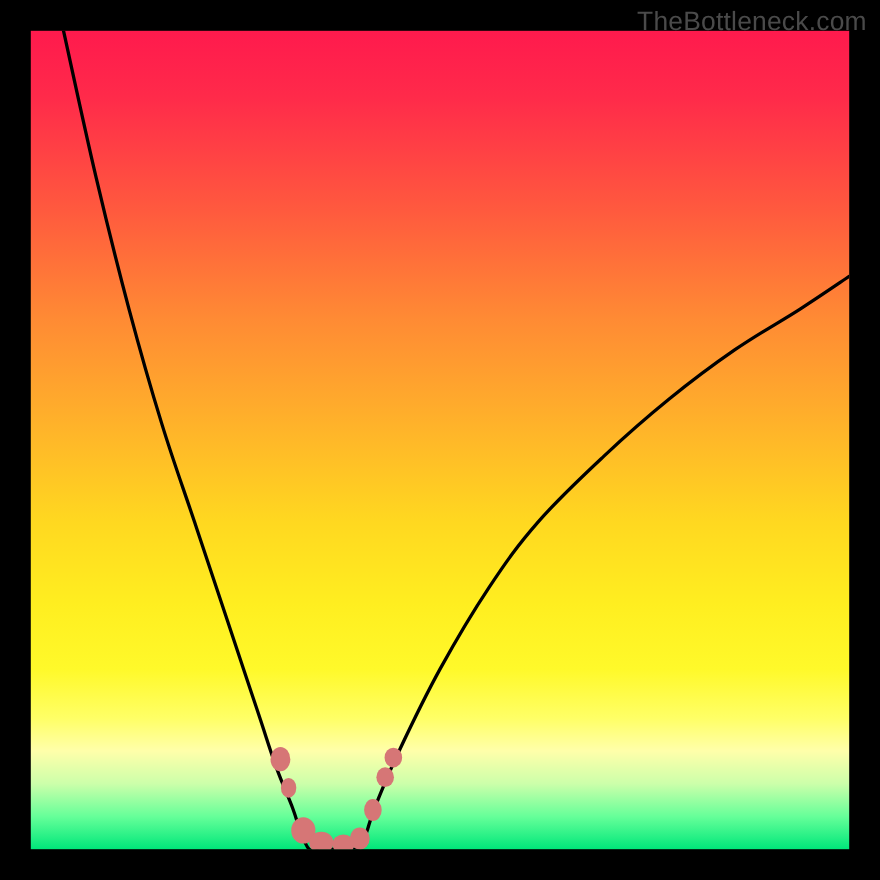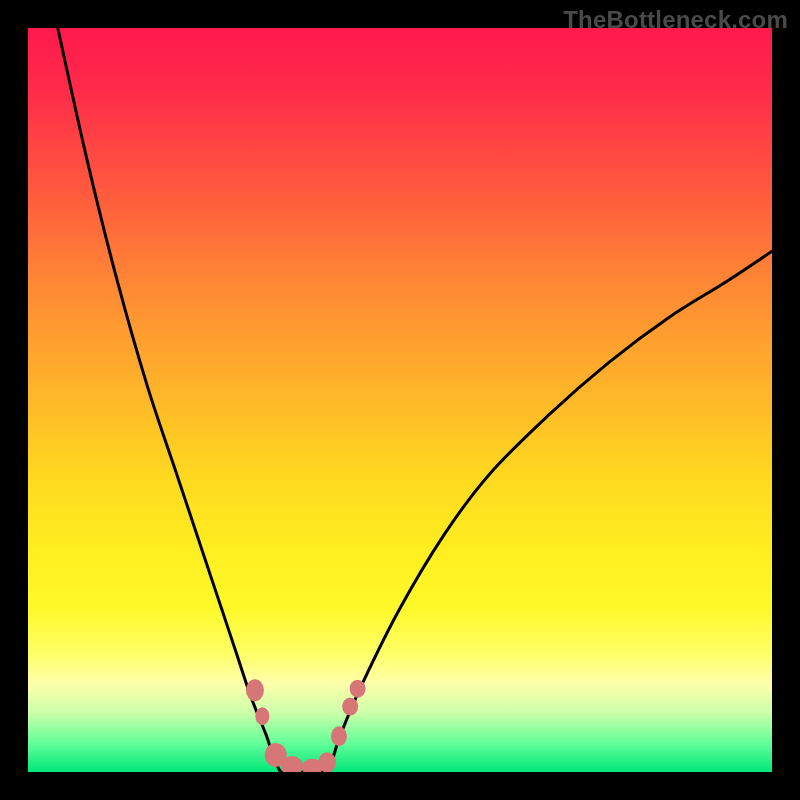--- a/index.html
+++ b/index.html
@@ -30,21 +30,21 @@
       #ccffaa 92%,
       #66ff99 96%,
       #00e77a 100%);
   }
   .watermark {
     position: absolute;
     top: 6px;
     right: 12px;
     font-family: Arial, Helvetica, sans-serif;
     font-size: 24px;
-    font-weight: 700;
+    font-weight: 400;
     color: #4a4a4a;
     letter-spacing: 0.2px;
   }
   svg.curves {
     position: absolute;
     left: 0; top: 0;
     width: 100%; height: 100%;
   }
   .curve {
     fill: none;

